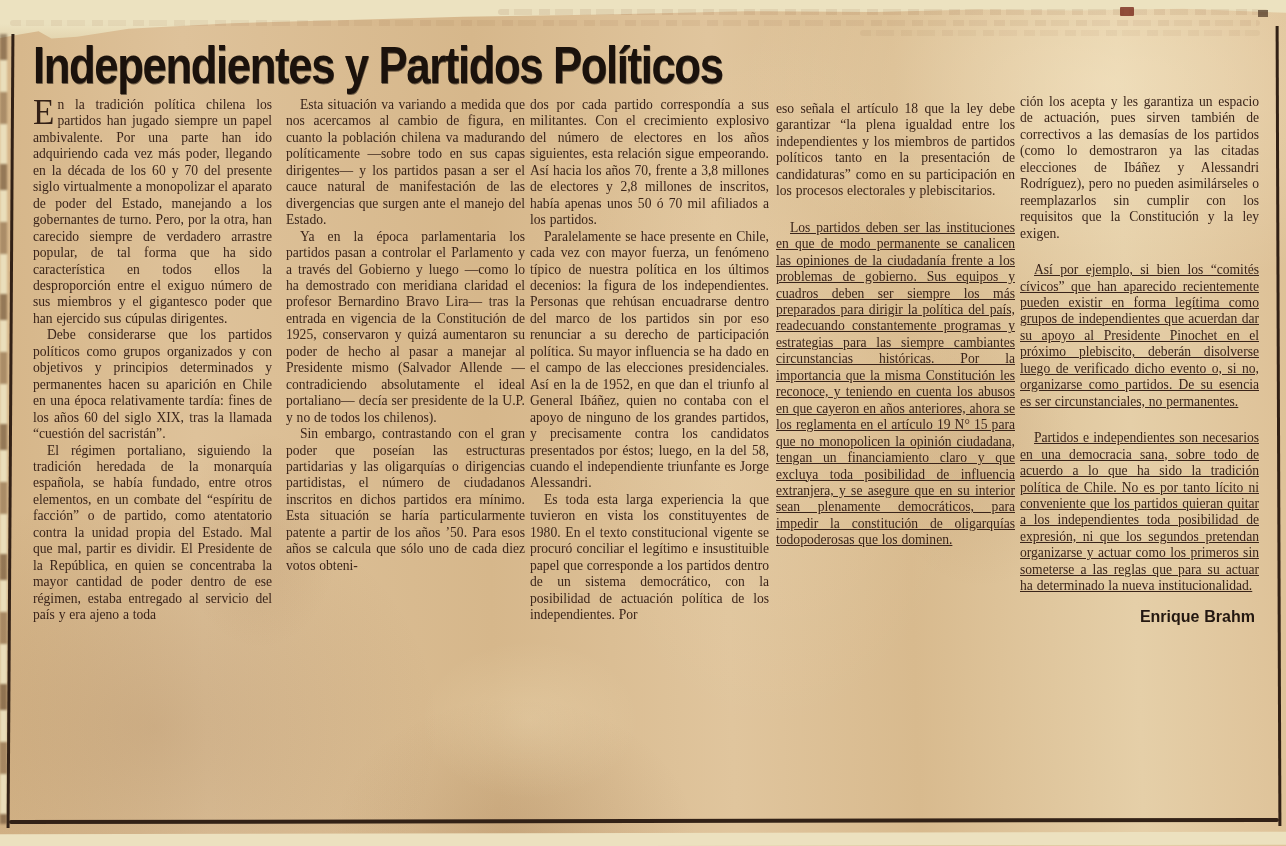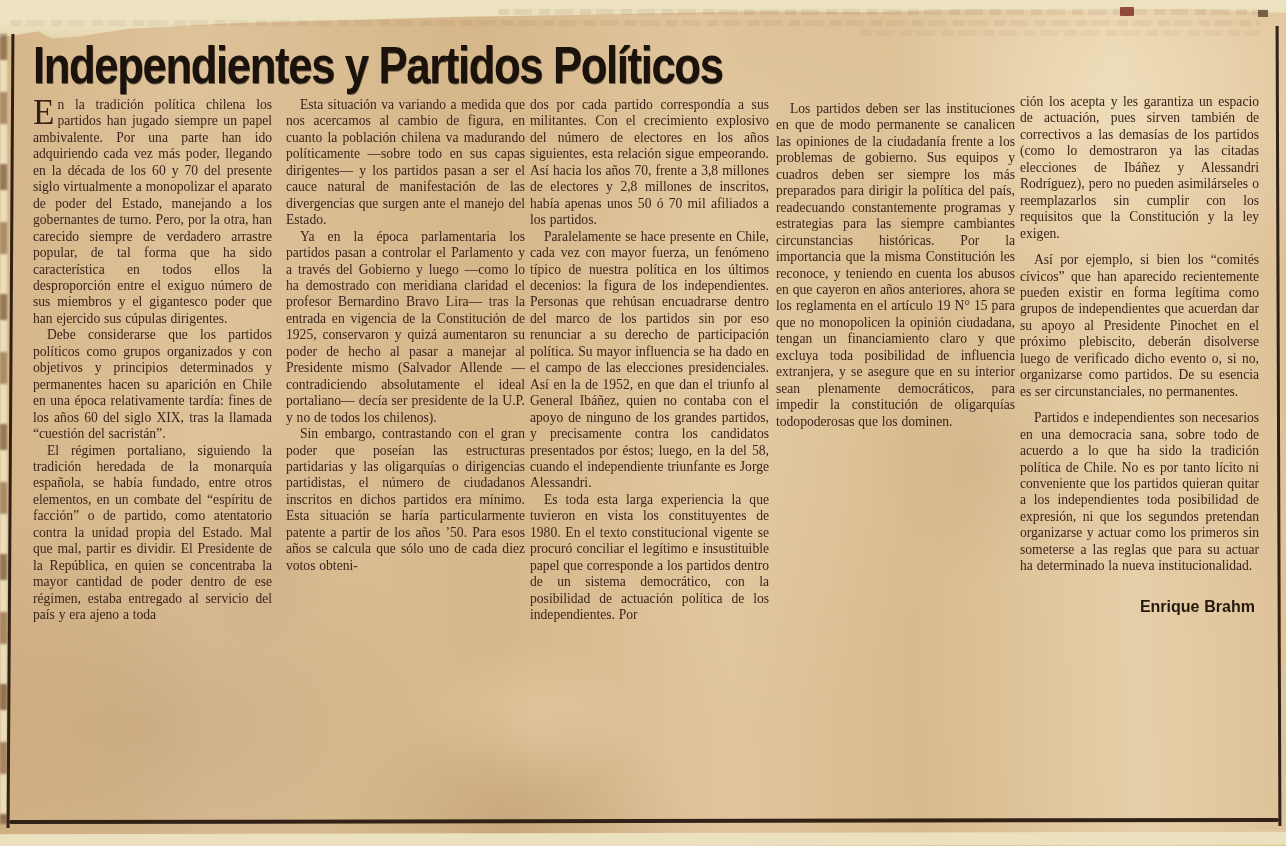--- a/index.html
+++ b/index.html
@@ -87,33 +87,33 @@
     word-spacing: 0.4px;
   }
   .col-1 { left: 33px; }
   .col-2 { left: 286px; }
   .col-3 { left: 530px; }
   .col-4 { left: 776px; top: 101px; }
   .col-5 { left: 1020px; top: 94px; }
 
   .col p { text-indent: 14px; }
   .col p.cont, .col p.lead { text-indent: 0; }
-  .col-4 p + p, .col-5 p + p { margin-top: 10px; }
+  .col-4 p + p, .col-5 p + p { margin-top: 20px; text-decoration: underline; }
 
   .dropcap {
     float: left;
     font-size: 35px;
     line-height: 27px;
     padding: 2px 3px 0 0;
     font-weight: 400;
     color: #332016;
   }
 
   .byline {
-    margin-top: 24px;
+    margin-top: 14px;
     text-align: right;
     font-family: "Liberation Sans", sans-serif;
     font-weight: 700;
     font-size: 16px;
     color: #241811;
     padding-right: 4px;
   }
 
   
   .stain { position: absolute; border-radius: 50%; pointer-events: none; }
@@ -157,20 +157,21 @@
     <p>Sin embargo, contrastando con el gran poder que poseían las estructuras partidarias y las oligarquías o dirigencias partidistas, el número de ciudadanos inscritos en dichos partidos era mínimo. Esta situación se haría particularmente patente a partir de los años ’50. Para esos años se calcula que sólo uno de cada diez votos obteni-</p>
   </div>
 
   <div class="col col-3">
     <p class="cont">dos por cada partido correspondía a sus militantes. Con el crecimiento explosivo del número de electores en los años siguientes, esta relación sigue empeorando. Así hacia los años 70, frente a 3,8 millones de electores y 2,8 millones de inscritos, había apenas unos 50 ó 70 mil afiliados a los partidos.</p>
     <p>Paralelamente se hace presente en Chile, cada vez con mayor fuerza, un fenómeno típico de nuestra política en los últimos decenios: la figura de los independientes. Personas que rehúsan encuadrarse dentro del marco de los partidos sin por eso renunciar a su derecho de participación política. Su mayor influencia se ha dado en el campo de las elecciones presidenciales. Así en la de 1952, en que dan el triunfo al General Ibáñez, quien no contaba con el apoyo de ninguno de los grandes partidos, y precisamente contra los candidatos presentados por éstos; luego, en la del 58, cuando el independiente triunfante es Jorge Alessandri.</p>
     <p>Es toda esta larga experiencia la que tuvieron en vista los constituyentes de 1980. En el texto constitucional vigente se procuró conciliar el legítimo e insustituible papel que corresponde a los partidos dentro de un sistema democrático, con la posibilidad de actuación política de los independientes. Por</p>
   </div>
 
   <div class="col col-4">
+    <p class="cont">eso señala el artículo 18 que la ley debe garantizar “la plena igualdad entre los independientes y los miembros de partidos políticos tanto en la presentación de candidaturas” como en su participación en los procesos electorales y plebiscitarios.</p>
     <p>Los partidos deben ser las instituciones en que de modo permanente se canalicen las opiniones de la ciudadanía frente a los problemas de gobierno. Sus equipos y cuadros deben ser siempre los más preparados para dirigir la política del país, readecuando constantemente programas y estrategias para las siempre cambiantes circunstancias históricas. Por la importancia que la misma Constitución les reconoce, y teniendo en cuenta los abusos en que cayeron en años anteriores, ahora se los reglamenta en el artículo 19 N° 15 para que no monopolicen la opinión ciudadana, tengan un financiamiento claro y que excluya toda posibilidad de influencia extranjera, y se asegure que en su interior sean plenamente democráticos, para impedir la constitución de oligarquías todopoderosas que los dominen.</p>
   </div>
 
   <div class="col col-5">
     <p class="cont">ción los acepta y les garantiza un espacio de actuación, pues sirven también de correctivos a las demasías de los partidos (como lo demostraron ya las citadas elecciones de Ibáñez y Alessandri Rodríguez), pero no pueden asimilárseles o reemplazarlos sin cumplir con los requisitos que la Constitución y la ley exigen.</p>
     <p>Así por ejemplo, si bien los “comités cívicos” que han aparecido recientemente pueden existir en forma legítima como grupos de independientes que acuerdan dar su apoyo al Presidente Pinochet en el próximo plebiscito, deberán disolverse luego de verificado dicho evento o, si no, organizarse como partidos. De su esencia es ser circunstanciales, no permanentes.</p>
     <p>Partidos e independientes son necesarios en una democracia sana, sobre todo de acuerdo a lo que ha sido la tradición política de Chile. No es por tanto lícito ni conveniente que los partidos quieran quitar a los independientes toda posibilidad de expresión, ni que los segundos pretendan organizarse y actuar como los primeros sin someterse a las reglas que para su actuar ha determinado la nueva institucionalidad.</p>
     <div class="byline">Enrique Brahm</div>
   </div>
 

